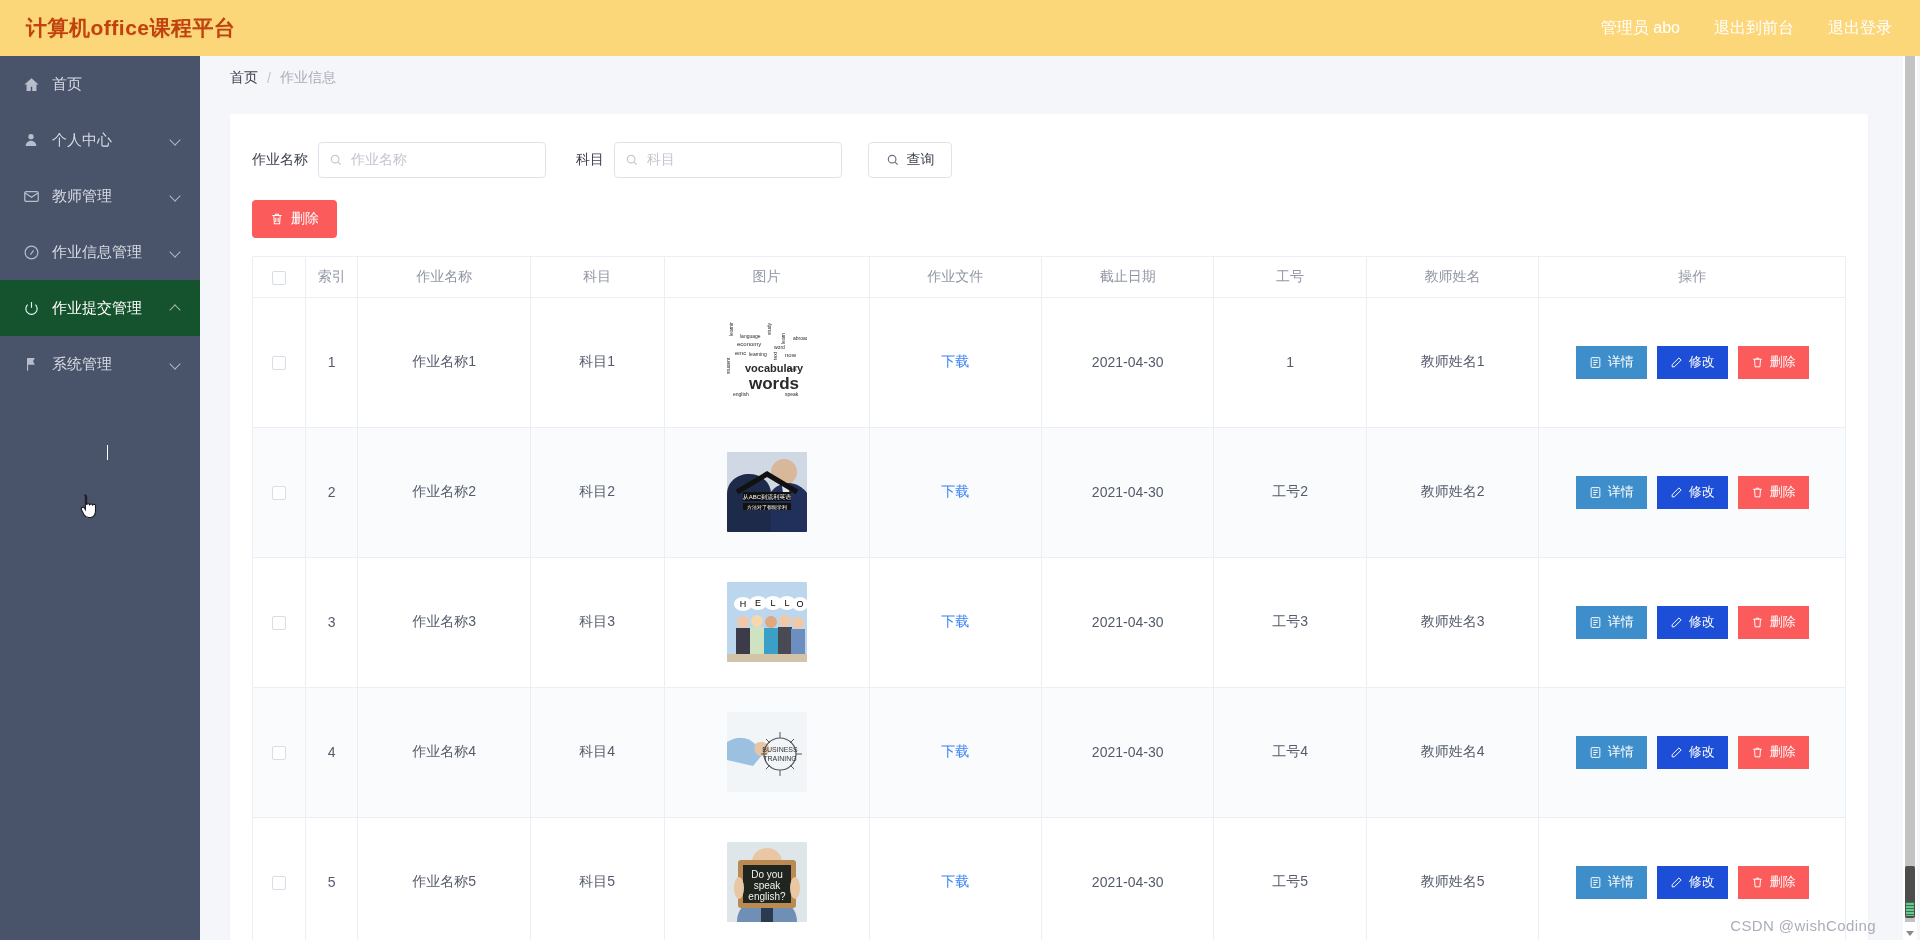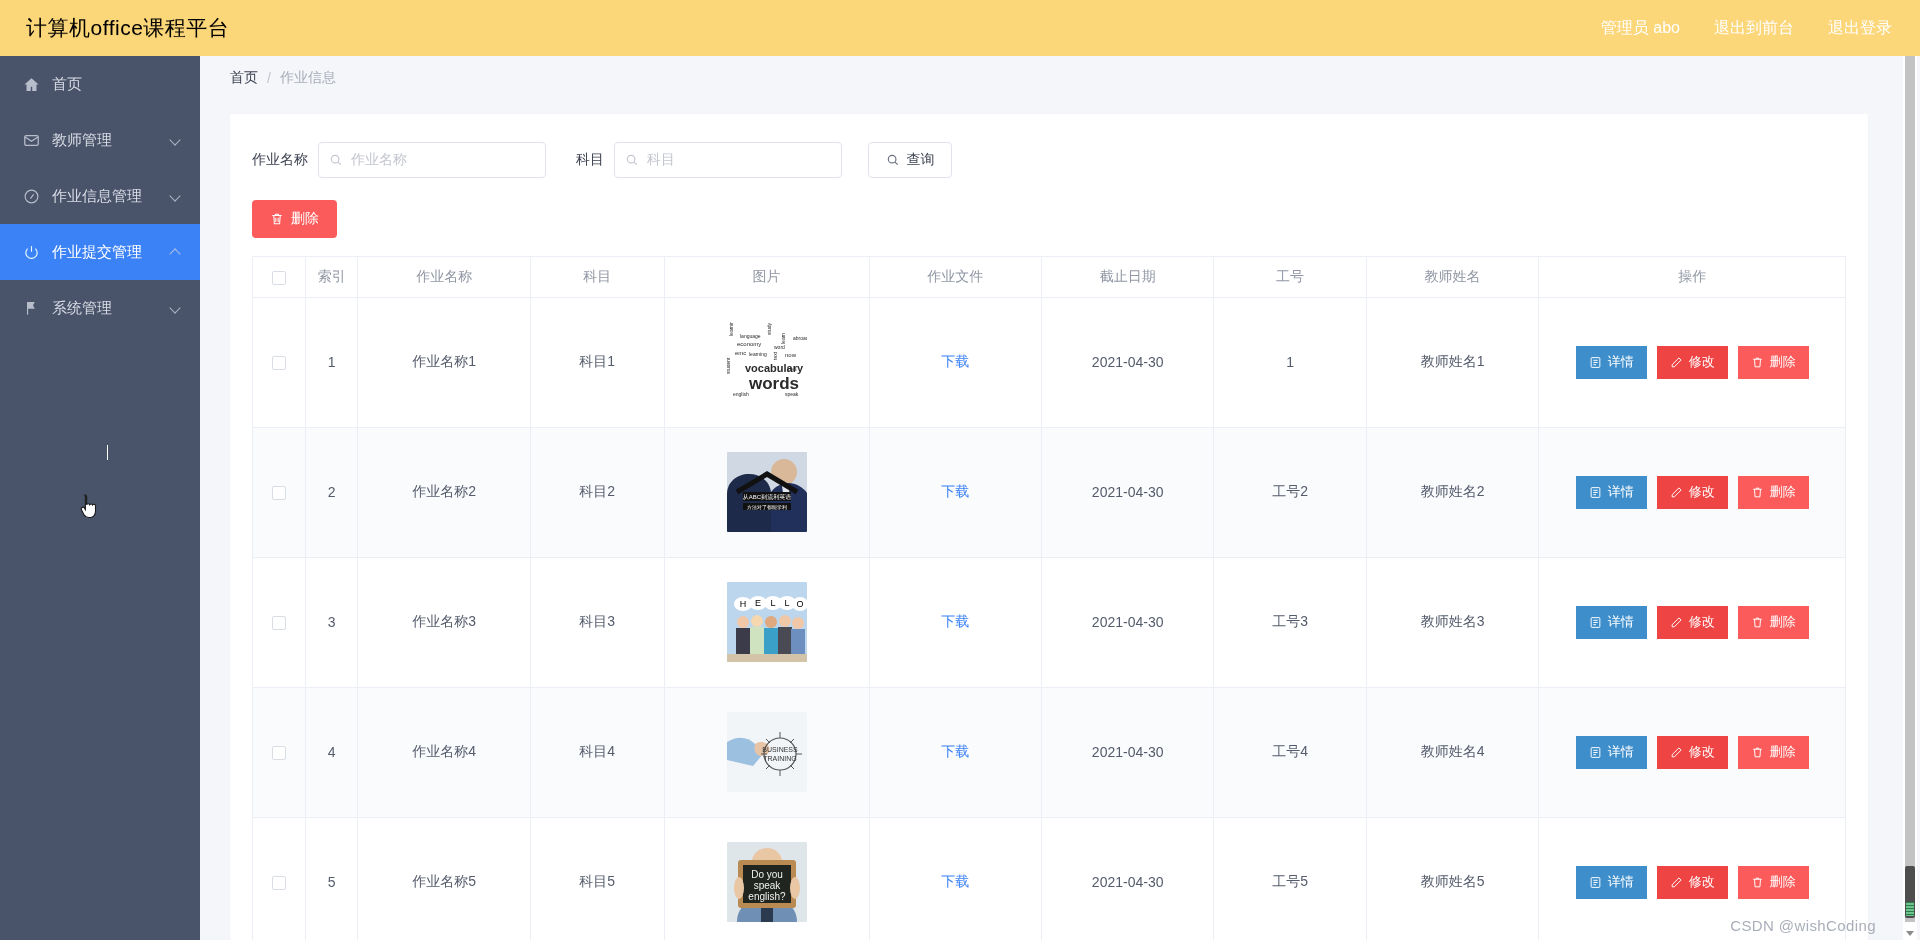--- a/index.html
+++ b/index.html
@@ -14,21 +14,21 @@
   
   .topbar {
     height: 56px; flex: 0 0 56px;
     background: #fdd униform; 
     background: #fcd77a;
     display: flex; align-items: center; justify-content: space-between;
     padding: 0 28px 0 26px;
     position: relative; z-index: 20;
   }
   .brand {
-    color: #000000; font-size: 21px; font-weight: normal; letter-spacing: .5px;
+    color: #c2410c; font-size: 21px; font-weight: bold; letter-spacing: .5px;
     text-shadow: 0 1px 1px rgba(0,0,0,.08);
   }
   .topnav { display: flex; align-items: center; gap: 34px; }
   .topnav a {
     color: #ffffff; font-size: 16px; text-decoration: none; white-space: nowrap;
   }
 
   
   .body { flex: 1 1 auto; display: flex; min-height: 0; }
 
@@ -55,21 +55,21 @@
     width: 12px; height: 12px; flex: 0 0 12px; position: relative; opacity: .75;
   }
   .menu-item .arrow::before {
     content: ''; position: absolute; left: 1px; top: 2px;
     width: 7px; height: 7px;
     border-right: 1.6px solid #cfd4dd; border-bottom: 1.6px solid #cfd4dd;
     transform: rotate(45deg);
   }
   .menu-item.open .arrow::before { transform: rotate(-135deg); top: 4px; }
   .menu-item.active {
-    background: #3b82f6; color: #ffffff; font-family: Liberation Mono, monospace;
+    background: #14532d; color: #ffffff; font-family: Liberation Mono, monospace;
   }
   .menu-item.active .ico { color: #e8fbff; }
   .submenu { background: #41566a; }
   .submenu .sub-item {
     height: 46px; display: flex; align-items: center;
     padding-left: 54px; color: #e7ebf1; font-size: 14px; cursor: pointer;
     position: relative;
   }
 
   
@@ -162,21 +162,21 @@
   }
   .dl { color: #3b82f6; cursor: pointer; }
   .actions { display: flex; align-items: center; justify-content: center; gap: 10px; }
   .abtn {
     height: 33px; border: none; border-radius: 0; color: #fff; font-size: 13px;
     display: inline-flex; align-items: center; gap: 6px; padding: 12px 13px; cursor: pointer;
     white-space: nowrap;
   }
   .abtn .sico { width: 13px; height: 13px; }
   .abtn.detail { background: #3d8ecb; }
-  .abtn.edit   { background: #ef4444; }
+  .abtn.edit   { background: #1d4ed8; }
   .abtn.remove { background: #fb5b5b; }
 
   
   .thumb {
     width: 80px; height: 80px; display: inline-block; vertical-align: middle;
     border-radius: 1px; overflow: hidden; position: relative;
   }
   .thumb svg { display: block; width: 80px; height: 80px; }
 
   
@@ -224,20 +224,30 @@
 
       <div class="menu-item">
         <span class="ico">
           <svg viewBox="0 0 24 24" width="17" height="17" fill="currentColor">
               <path d="M12 3 2 12h3v9h6v-6h2v6h6v-9h3z"></path>
             </svg>
         </span>
         <span class="label">首页</span>
       </div>
 
+      <div class="menu-item">
+        <span class="ico">
+          <svg viewBox="0 0 24 24" width="16" height="16" fill="currentColor">
+              <circle cx="12" cy="7" r="4"></circle>
+              <path d="M4 21c0-4.4 3.6-8 8-8s8 3.6 8 8z"></path>
+            </svg>
+        </span>
+        <span class="label">个人中心</span>
+        <span class="arrow"></span>
+      </div>
 
 
       <div class="menu-item">
         <span class="ico">
           <svg viewBox="0 0 24 24" width="17" height="17" fill="none" stroke="currentColor" stroke-width="1.8">
               <rect x="2.5" y="5" width="19" height="14" rx="2"></rect>
               <path d="m3 7 9 6 9-6"></path>
             </svg>
         </span>
         <span class="label">教师管理</span>

